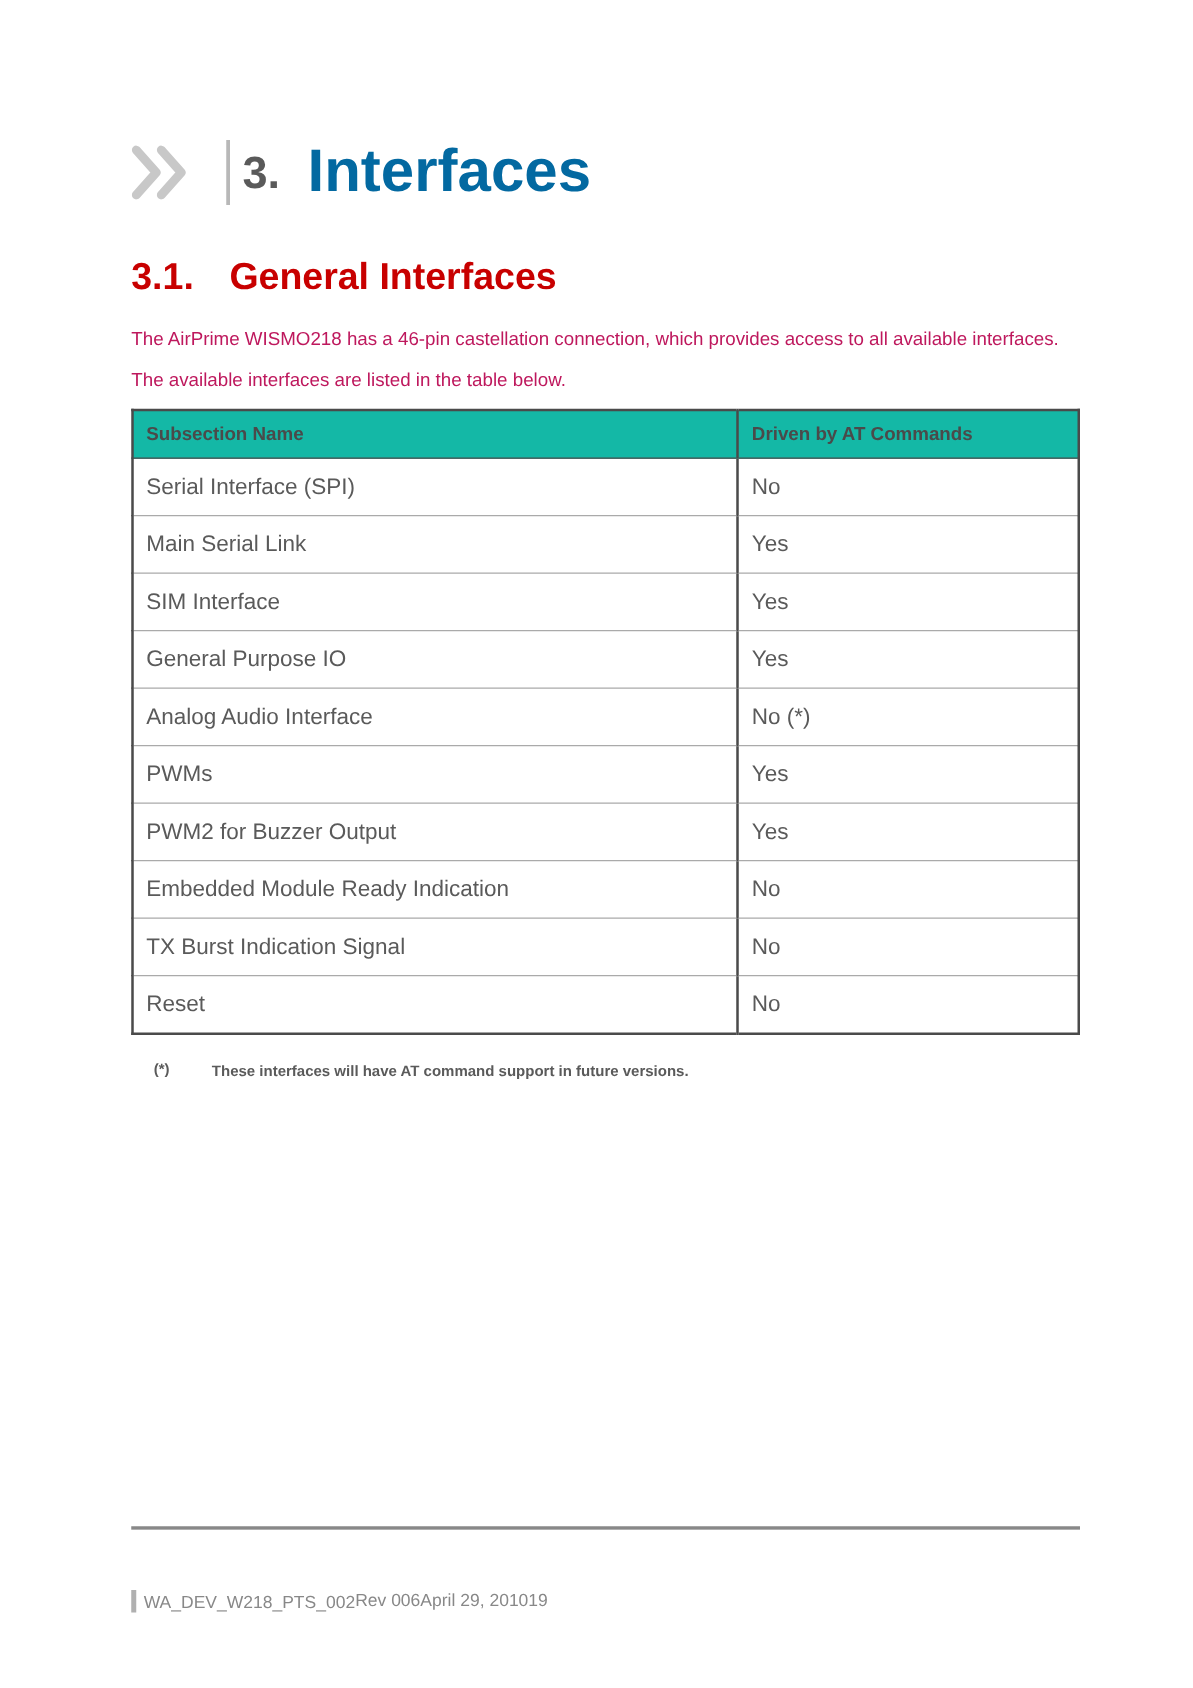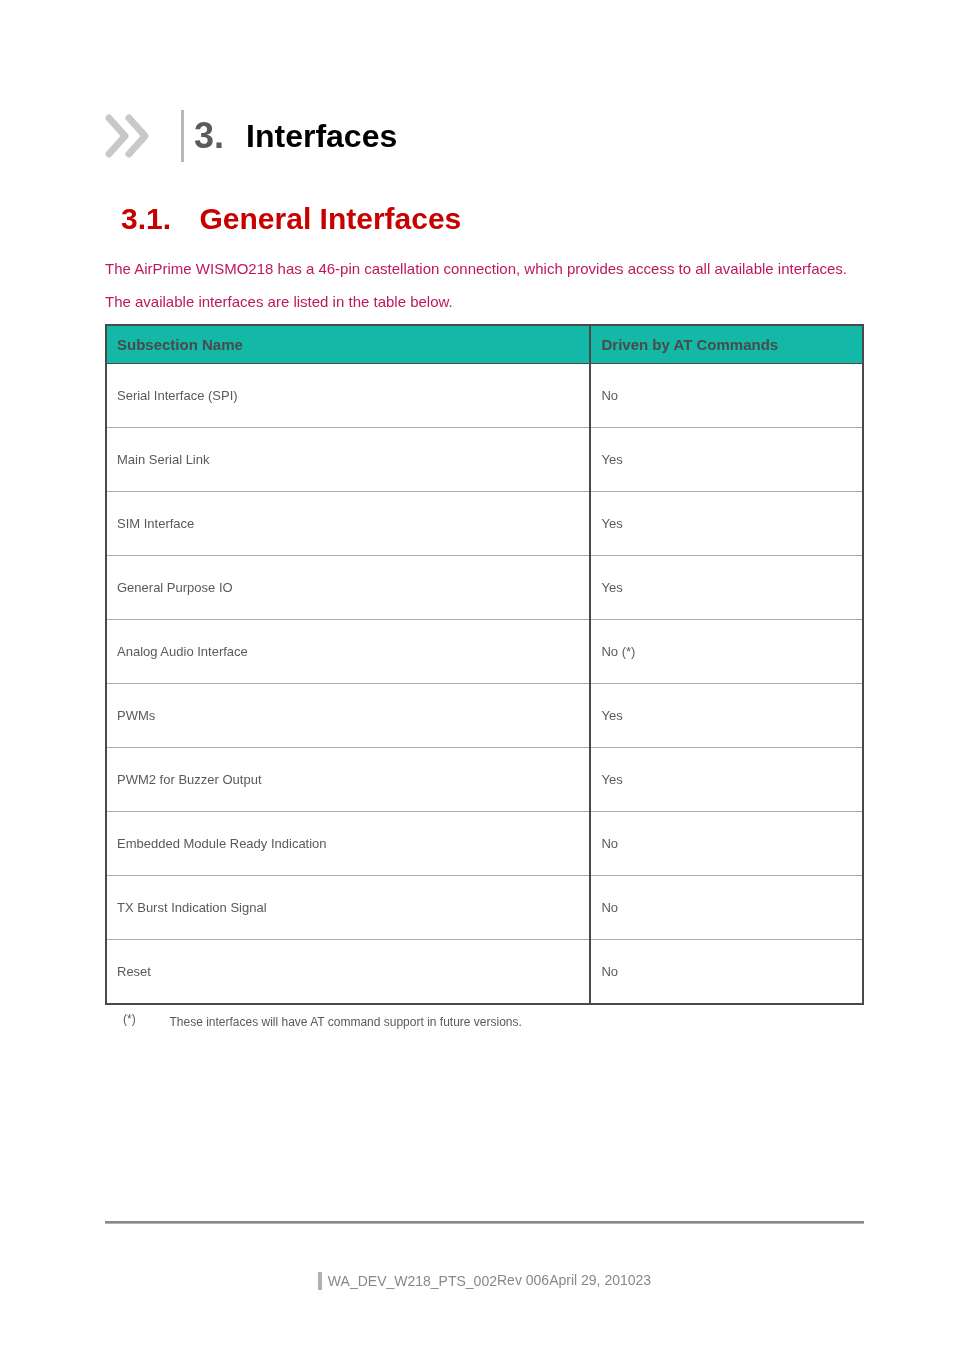--- a/index.html
+++ b/index.html
@@ -2,38 +2,38 @@
 <html><head>
 <meta charset="utf-8">
 <style>
   * { box-sizing: border-box; margin: 0; padding: 0; }
   html, body { width: 954px; height: 1350px; background: #ffffff; font-family: Arial, Helvetica, sans-serif; color: #5a5a5a; }
   .page { width: 954px; height: 1350px; position: relative; padding: 110px 90px 0 105px; }
   .chapter-head { display: flex; align-items: center; margin-bottom: 40px; }
   .chev-wrap { display: flex; align-items: center; margin-right: 12px; }
   .vbar { width: 3px; height: 52px; background: #b8b8b8; margin-left: 8px; }
   .chapter-num { font-size: 36px; font-weight: bold; color: #5a5a5a; margin-left: 10px; margin-right: 22px; }
-  .chapter-title { font-size: 32px; font-weight: bold; color: #000000; text-align: right; }
-  .section-head { margin-bottom: 22px; margin-left: 16px; }
+  .chapter-title { font-size: 48px; font-weight: bold; color: #0369a1; text-align: right; }
+  .section-head { margin-bottom: 22px; }
   .section-num { font-size: 30px; font-weight: bold; color: #c80000; margin-right: 24px; }
   .section-title { font-size: 30px; font-weight: bold; color: #c80000; }
   .para { font-size: 15px; color: #be185d; line-height: 1.4; margin-bottom: 12px; }
   table.iface { width: 100%; border-collapse: collapse; margin-top: 6px; border: 2px solid #4a4a4a; }
   table.iface th { background: #14b8a6; text-align: left; font-size: 15px; font-weight: bold; color: #4a4a4a; padding: 10px 10px; border-left: 2px solid #4a4a4a; border-bottom: 1px solid #4a4a4a; }
   table.iface th:first-child { border-left: none; }
-  table.iface td { font-size: 13px; color: #5a5a5a; padding: 24px 10px; border-top: 1px solid #aaaaaa; border-left: 2px solid #4a4a4a; }
+  table.iface td { font-size: 18px; color: #5a5a5a; padding: 12px 10px; border-top: 1px solid #aaaaaa; border-left: 2px solid #4a4a4a; }
   table.iface td:first-child { border-left: none; }
   table.iface .col-name { width: 64%; }
   table.iface .col-cmd { width: 36%; }
-  .footnote { margin-top: 7px; }
+  .footnote { margin-top: 20px; font-weight: bold; }
   .footnote-mark { display: inline-block; font-size: 12px; color: #5a5a5a; width: 60px; vertical-align: top; padding-left: 18px; }
   .footnote-text { display: inline-block; font-size: 12px; color: #5a5a5a; }
   .footer { position: absolute; left: 105px; right: 90px; bottom: 60px; }
   .footer-rule { height: 3px; background: linear-gradient(to top, #b0b0b0 0, #b0b0b0 1px, #888888 1px, #888888 3px); margin-bottom: 8px; }
-  .footer-row { display: flex; justify-content: center; font-size: 14px; color: #888888; margin-top: 48px; }
+  .footer-row { display: flex; justify-content: flex-start; font-size: 14px; color: #888888; margin-top: 48px; }
   .footer-left { display: flex; align-items: center; }
   .footer-tick { width: 4px; height: 18px; background: #b0b0b0; margin-right: 6px; }
 </style>
 </head>
 <body>
 
 <div class="page">
 
   <div class="chapter-head">
     <span class="chev-wrap">
@@ -113,17 +113,17 @@
 
   <div class="footer">
     <div class="footer-rule"></div>
     <div class="footer-row">
       <span class="footer-left">
         <span class="footer-tick"></span>
         <span>WA_DEV_W218_PTS_002</span>
       </span>
       <span>Rev 006</span>
       <span>April 29, 2010</span>
-      <span>23</span>
+      <span>19</span>
     </div>
   </div>
 
 </div>
 
 </body></html>

